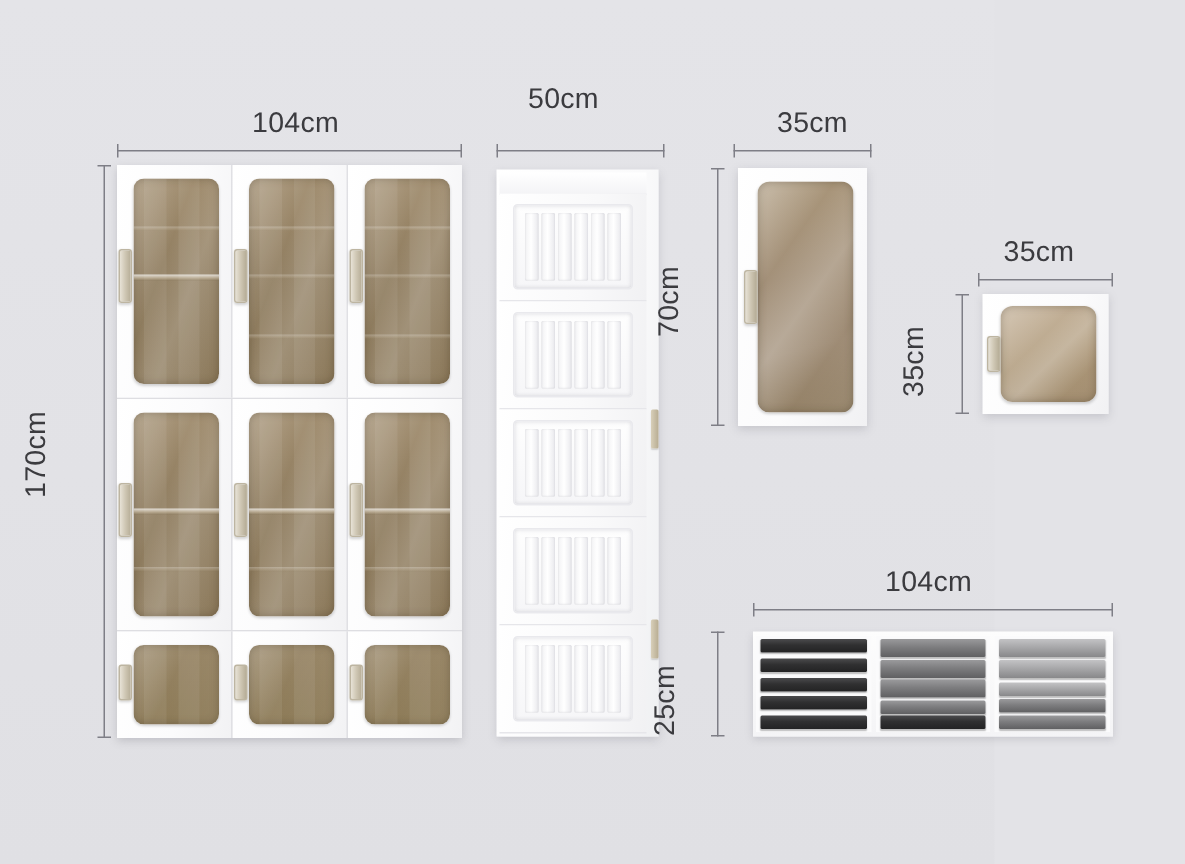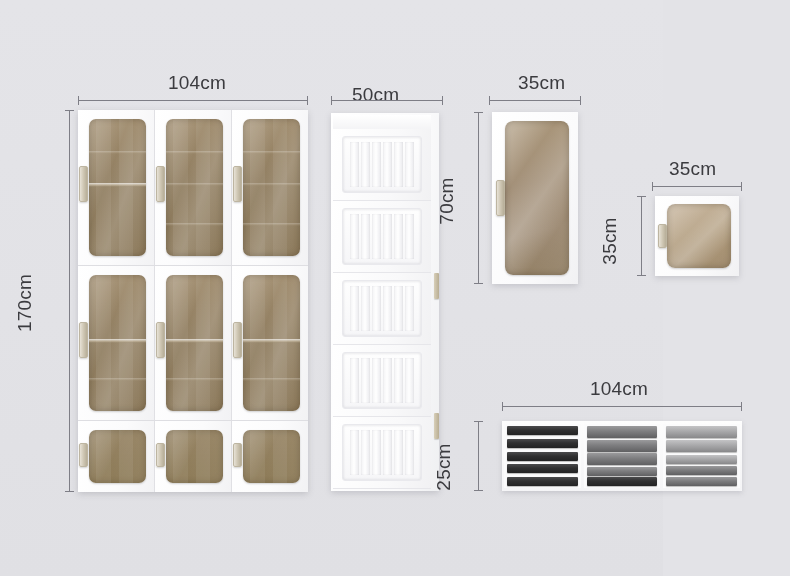--- a/index.html
+++ b/index.html
@@ -384,21 +384,21 @@
       <div class="cab-cell">
         <div class="glass short-glass">
           <span class="band b1"></span>
             <span class="band b2"></span>
         </div>
         <span class="handle small"></span>
       </div>
     </div>
   </div>
 
-  <div class="dim-label" style="left:352px; top:84px;">50cm</div>
+  <div class="dim-label" style="left:352px; top:56px;">50cm</div>
   <div class="dim-h" style="left:331px; top:100px; width:112px;"></div>
 
   <div id="sidepanel">
     <div class="panel-top-cap"></div>
     <div class="panel-seg" style="margin-top:14px;">
       <div class="panel-inner">
         <span class="rib"></span>
           <span class="rib"></span>
           <span class="rib"></span>
         <span class="rib"></span>

